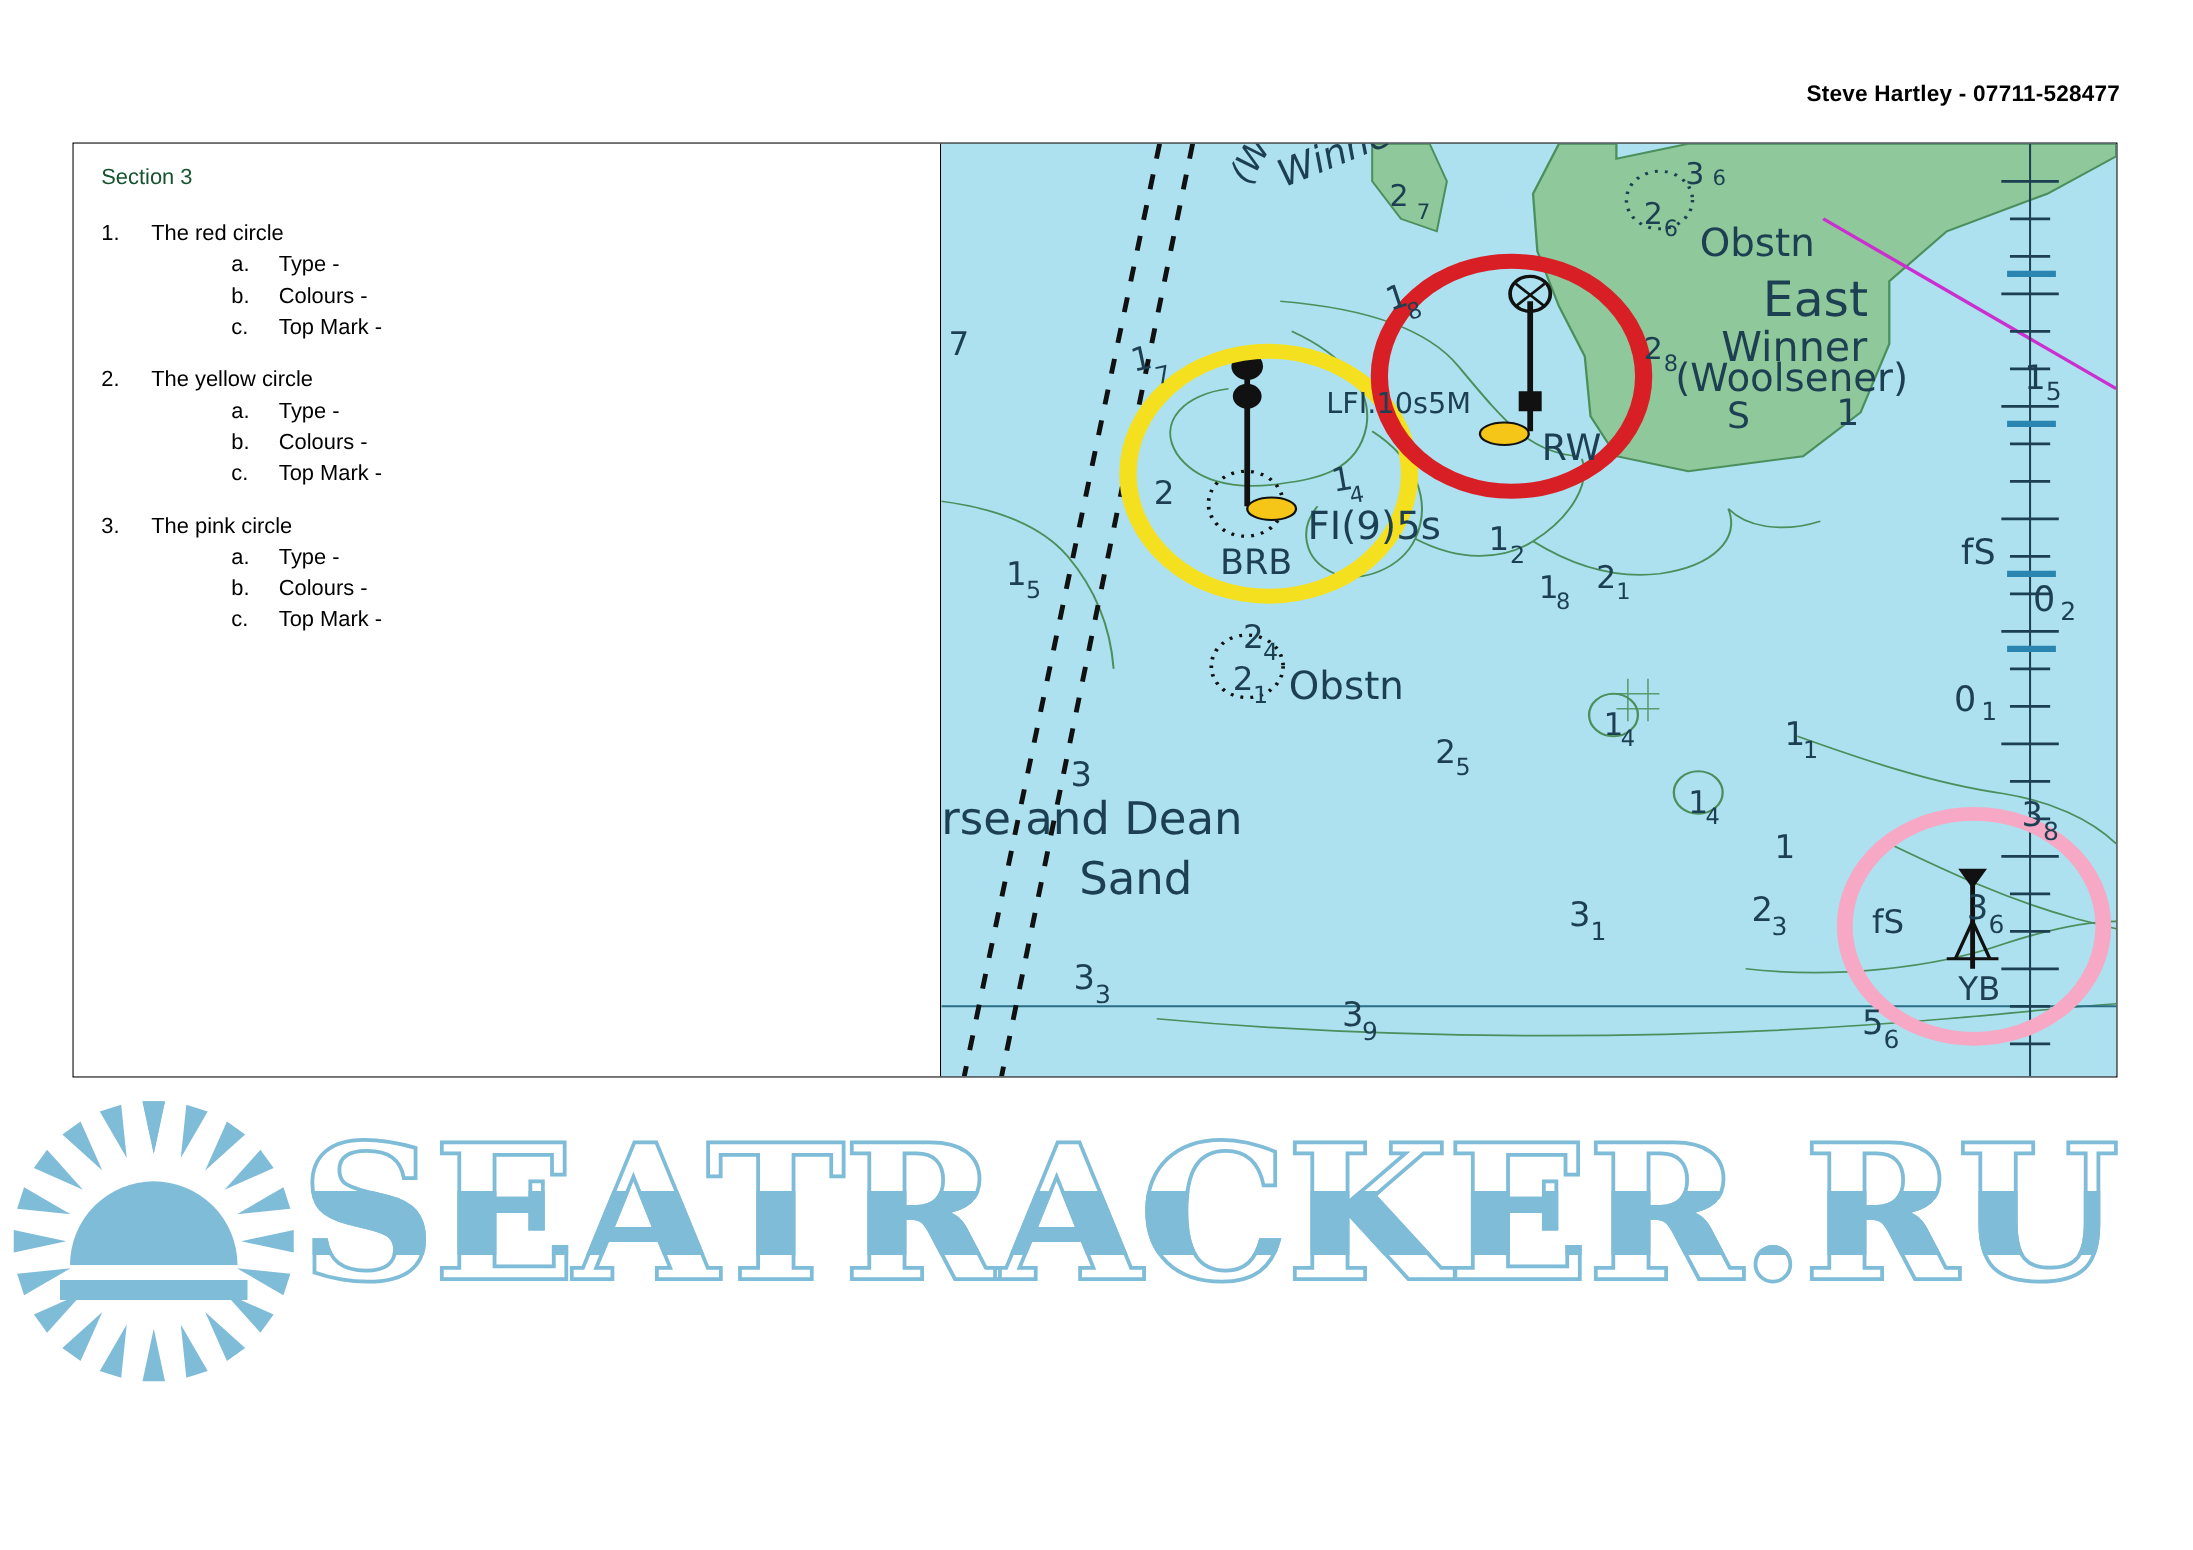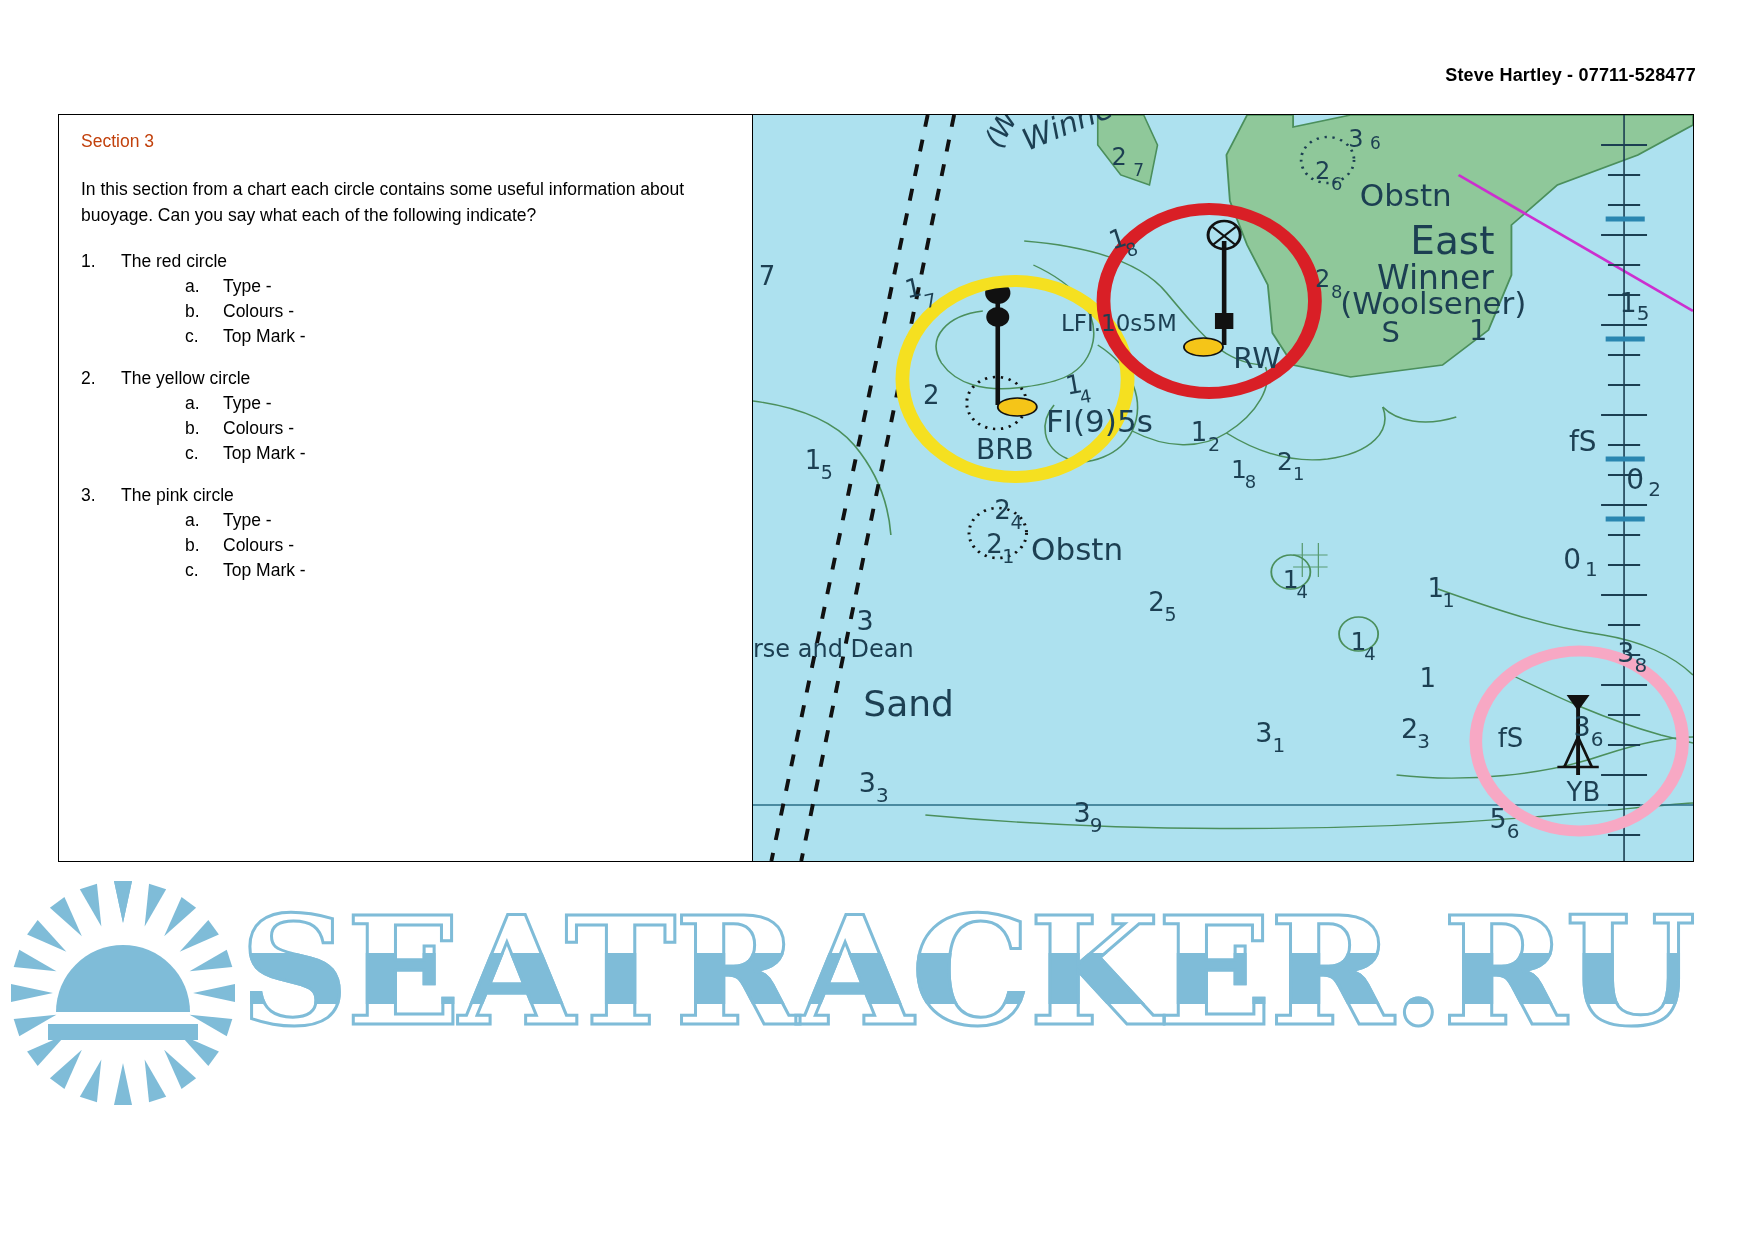--- a/index.html
+++ b/index.html
@@ -48,21 +48,21 @@
   .panel-right {
     flex: 1;
     position: relative;
     overflow: hidden;
     background: #ade1ef;
   }
 
   
   .section-title {
     font-size: 17.5px;
-    color: #c2410c;
+    color: #14532d;
     margin: 0 0 24px 0;
   }
   .para {
     font-size: 17.5px;
     line-height: 1.5;
     color: #000;
     margin: 0 0 22px 0;
   }
   .qlist {
     margin: 0;
@@ -155,21 +155,20 @@
 <body>
 
 <div class="header-contact">Steve Hartley - 07711-528477</div>
 
 <div class="panel">
 
   <div class="panel-left">
 
     <p class="section-title">Section 3</p>
 
-    <p class="para">In this section from a chart each circle contains some useful information about buoyage. Can you say what each of the following indicate?</p>
 
 
     <ul class="qlist">
 
       <li class="qitem">
         <div class="qitem-head">
           <span class="qitem-num">1.</span>
           <span>The red circle</span>
         </div>
         <ul class="sublist">
@@ -394,21 +393,21 @@
         <div class="chart-label" style="left: 88.5086%; top: 59.2493%; font-size: 20px; font-style: normal;">1</div>
         <div class="chart-label" style="left: 56.357%; top: 60.3217%; font-size: 25px; font-style: normal;">1</div>
         <div class="chart-label" style="left: 57.824%; top: 62.4665%; font-size: 18px; font-style: normal;">4</div>
         <div class="chart-label" style="left: 71.7604%; top: 61.3941%; font-size: 26px; font-style: normal;">1</div>
         <div class="chart-label" style="left: 73.3496%; top: 63.5389%; font-size: 19px; font-style: normal;">1</div>
         <div class="chart-label" style="left: 42.0538%; top: 63.2708%; font-size: 26px; font-style: normal;">2</div>
         <div class="chart-label" style="left: 43.7653%; top: 65.4155%; font-size: 19px; font-style: normal;">5</div>
         <div class="chart-label" style="left: 11.0024%; top: 65.6836%; font-size: 27px; font-style: normal;">3</div>
         <div class="chart-label" style="left: 63.5697%; top: 68.6327%; font-size: 25px; font-style: normal;">1</div>
         <div class="chart-label" style="left: 65.0367%; top: 70.7775%; font-size: 18px; font-style: normal;">4</div>
-        <div class="chart-label" style="left: 0%; top: 69.7051%; font-size: 24px; font-style: normal;">rse and Dean</div>
+        <div class="chart-label" style="left: 0%; top: 69.7051%; font-size: 36px; font-style: normal;">rse and Dean</div>
         <div class="chart-label" style="left: 11.7359%; top: 76.1394%; font-size: 36px; font-style: normal;">Sand</div>
         <div class="chart-label" style="left: 70.9046%; top: 73.4584%; font-size: 26px; font-style: normal;">1</div>
         <div class="chart-label" style="left: 91.9315%; top: 69.9732%; font-size: 27px; font-style: normal;">3</div>
         <div class="chart-label" style="left: 93.7653%; top: 72.118%; font-size: 20px; font-style: normal;">8</div>
         <div class="chart-label" style="left: 53.423%; top: 80.6971%; font-size: 27px; font-style: normal;">3</div>
         <div class="chart-label" style="left: 55.2567%; top: 82.8418%; font-size: 20px; font-style: normal;">1</div>
         <div class="chart-label" style="left: 68.9487%; top: 80.1609%; font-size: 27px; font-style: normal;">2</div>
         <div class="chart-label" style="left: 70.6601%; top: 82.3056%; font-size: 20px; font-style: normal;">3</div>
         <div class="chart-label" style="left: 79.2176%; top: 81.5013%; font-size: 26px; font-style: normal;">fS</div>
         <div class="chart-label" style="left: 87.2861%; top: 79.8928%; font-size: 27px; font-style: normal;">3</div>

